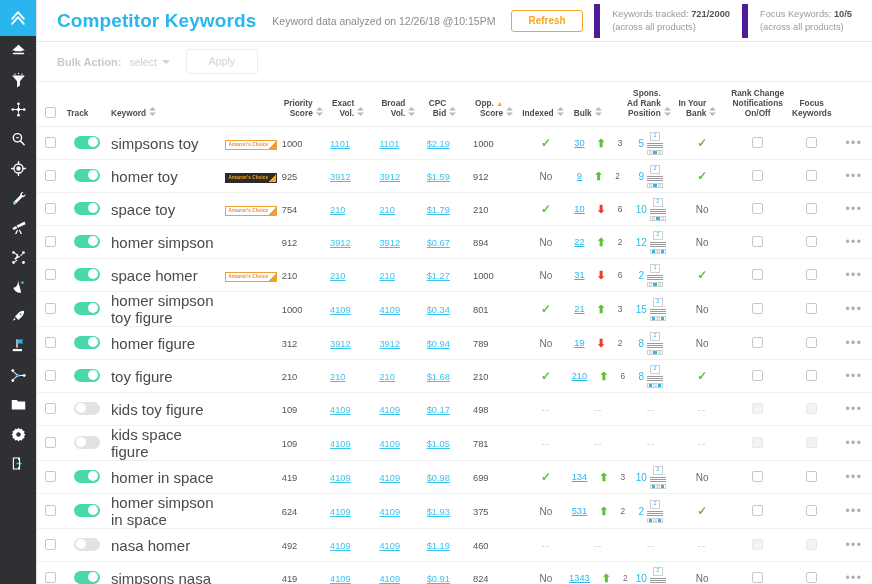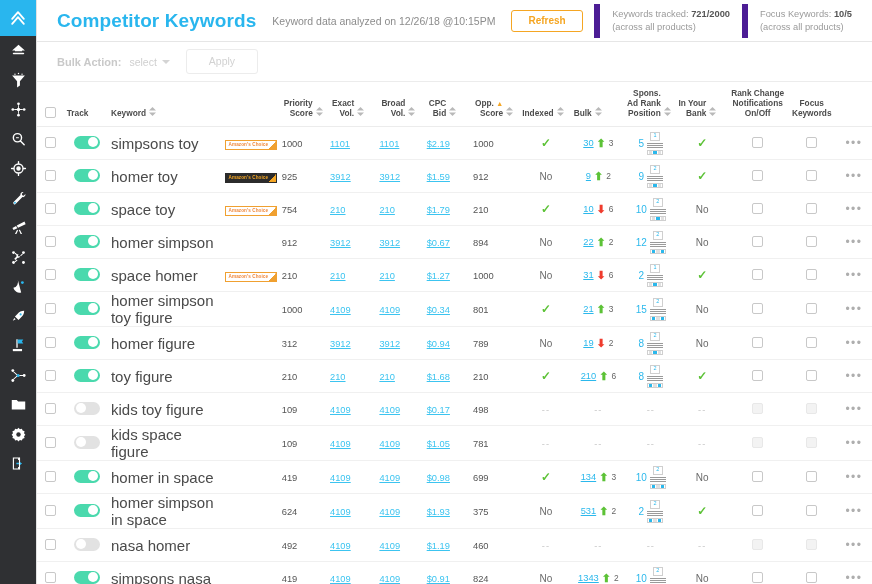--- a/index.html
+++ b/index.html
@@ -136,21 +136,21 @@
   }
 
   
   .lnk { color:#3cc4f0; text-decoration:underline; font-size:9.3px; cursor:pointer; }
   .lnk-b { color:#2bb8ec; text-decoration:underline; font-size:9.3px; cursor:pointer; font-weight:normal; }
 
   .chk-green { color:#5cc236; font-size:12px; font-weight:bold; }
   .no-txt { font-size:10px; color:#6a6a6a; }
   .dash { color:#c6c6c6; font-size:9.3px; letter-spacing:1px; }
 
-  .rank-cell { display:flex; align-items:center; justify-content:center; gap:3px; }
+  .rank-cell { display:flex; align-items:center; justify-content:center; gap:12px; }
   .delta { font-size:8.4px; color:#666; }
   .arrow-up { color:#5cc236; font-size:11px; line-height:1; font-weight:bold; }
   .arrow-dn { color:#ef3b2d; font-size:11px; line-height:1; font-weight:bold; }
 
   .spons-cell { display:flex; align-items:center; justify-content:center; gap:3px; }
   .spons-num { color:#2bb8ec; font-size:10px; }
 
   .thumb { width:16px; display:flex; flex-direction:column; gap:1px; align-items:center; }
   .thumb .tbox { width:10px;height:9px;border:1px solid #cfcfcf;background:#fff;
                  display:flex;align-items:center;justify-content:center;

